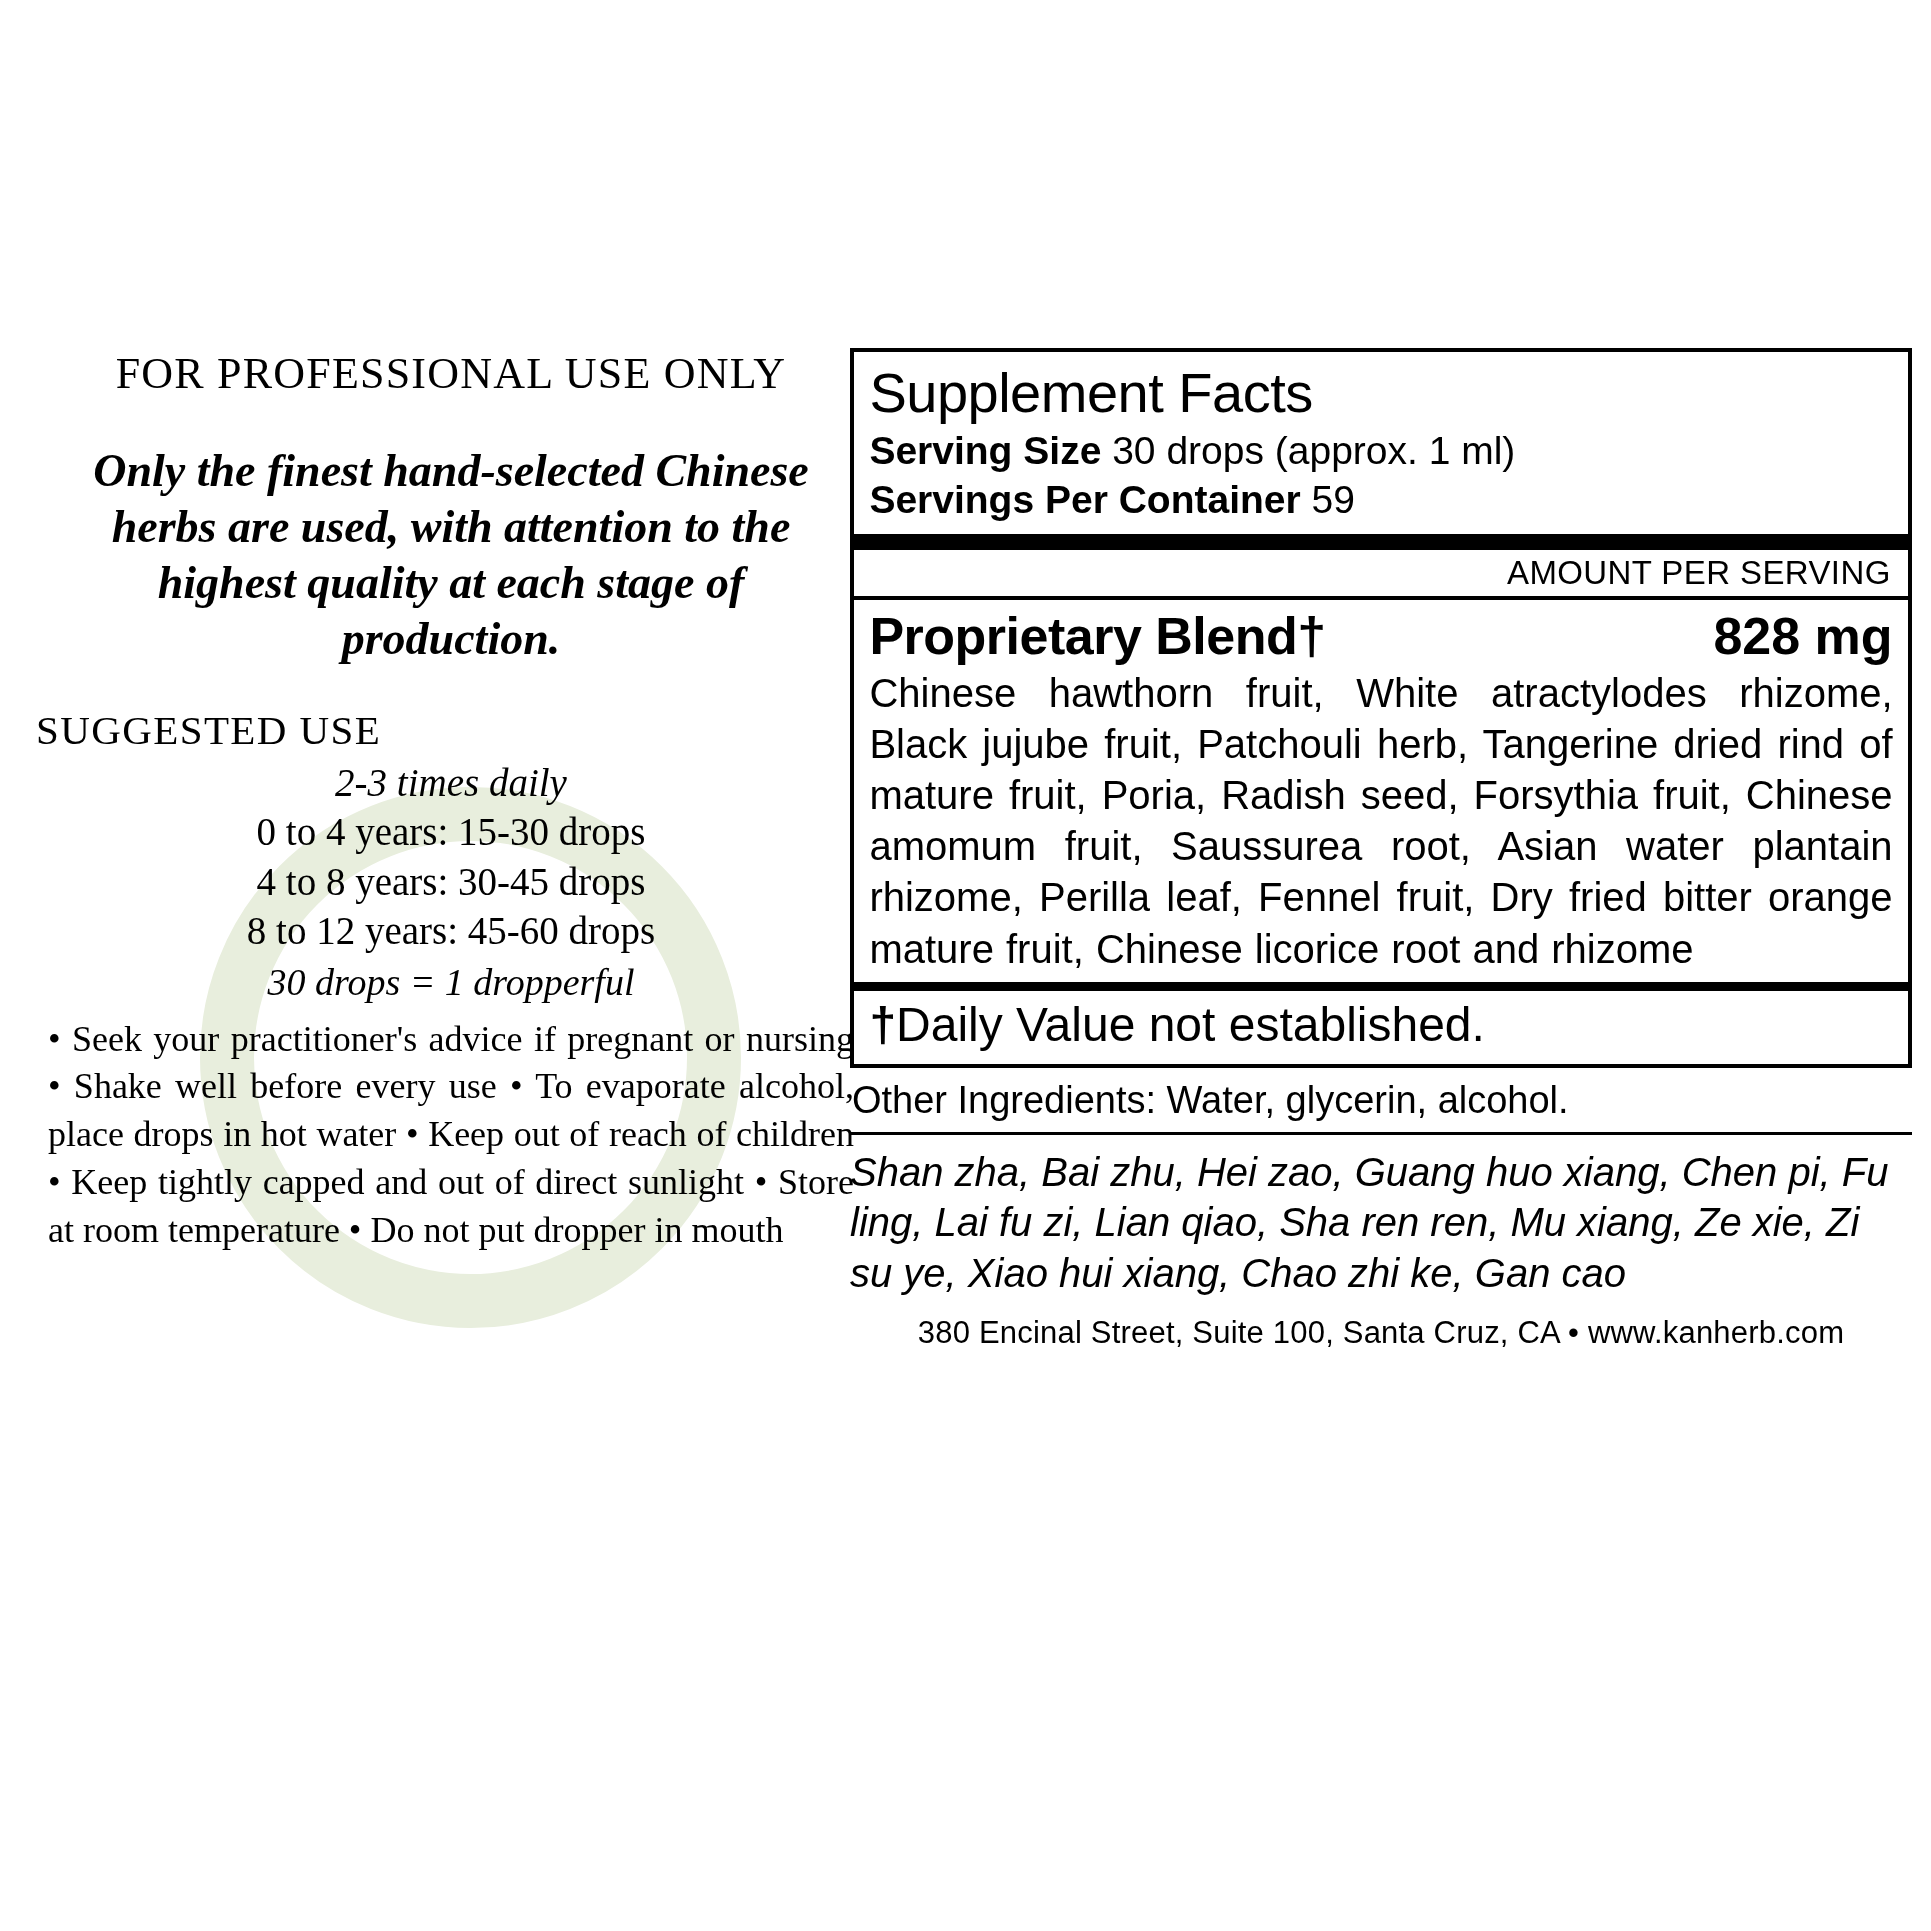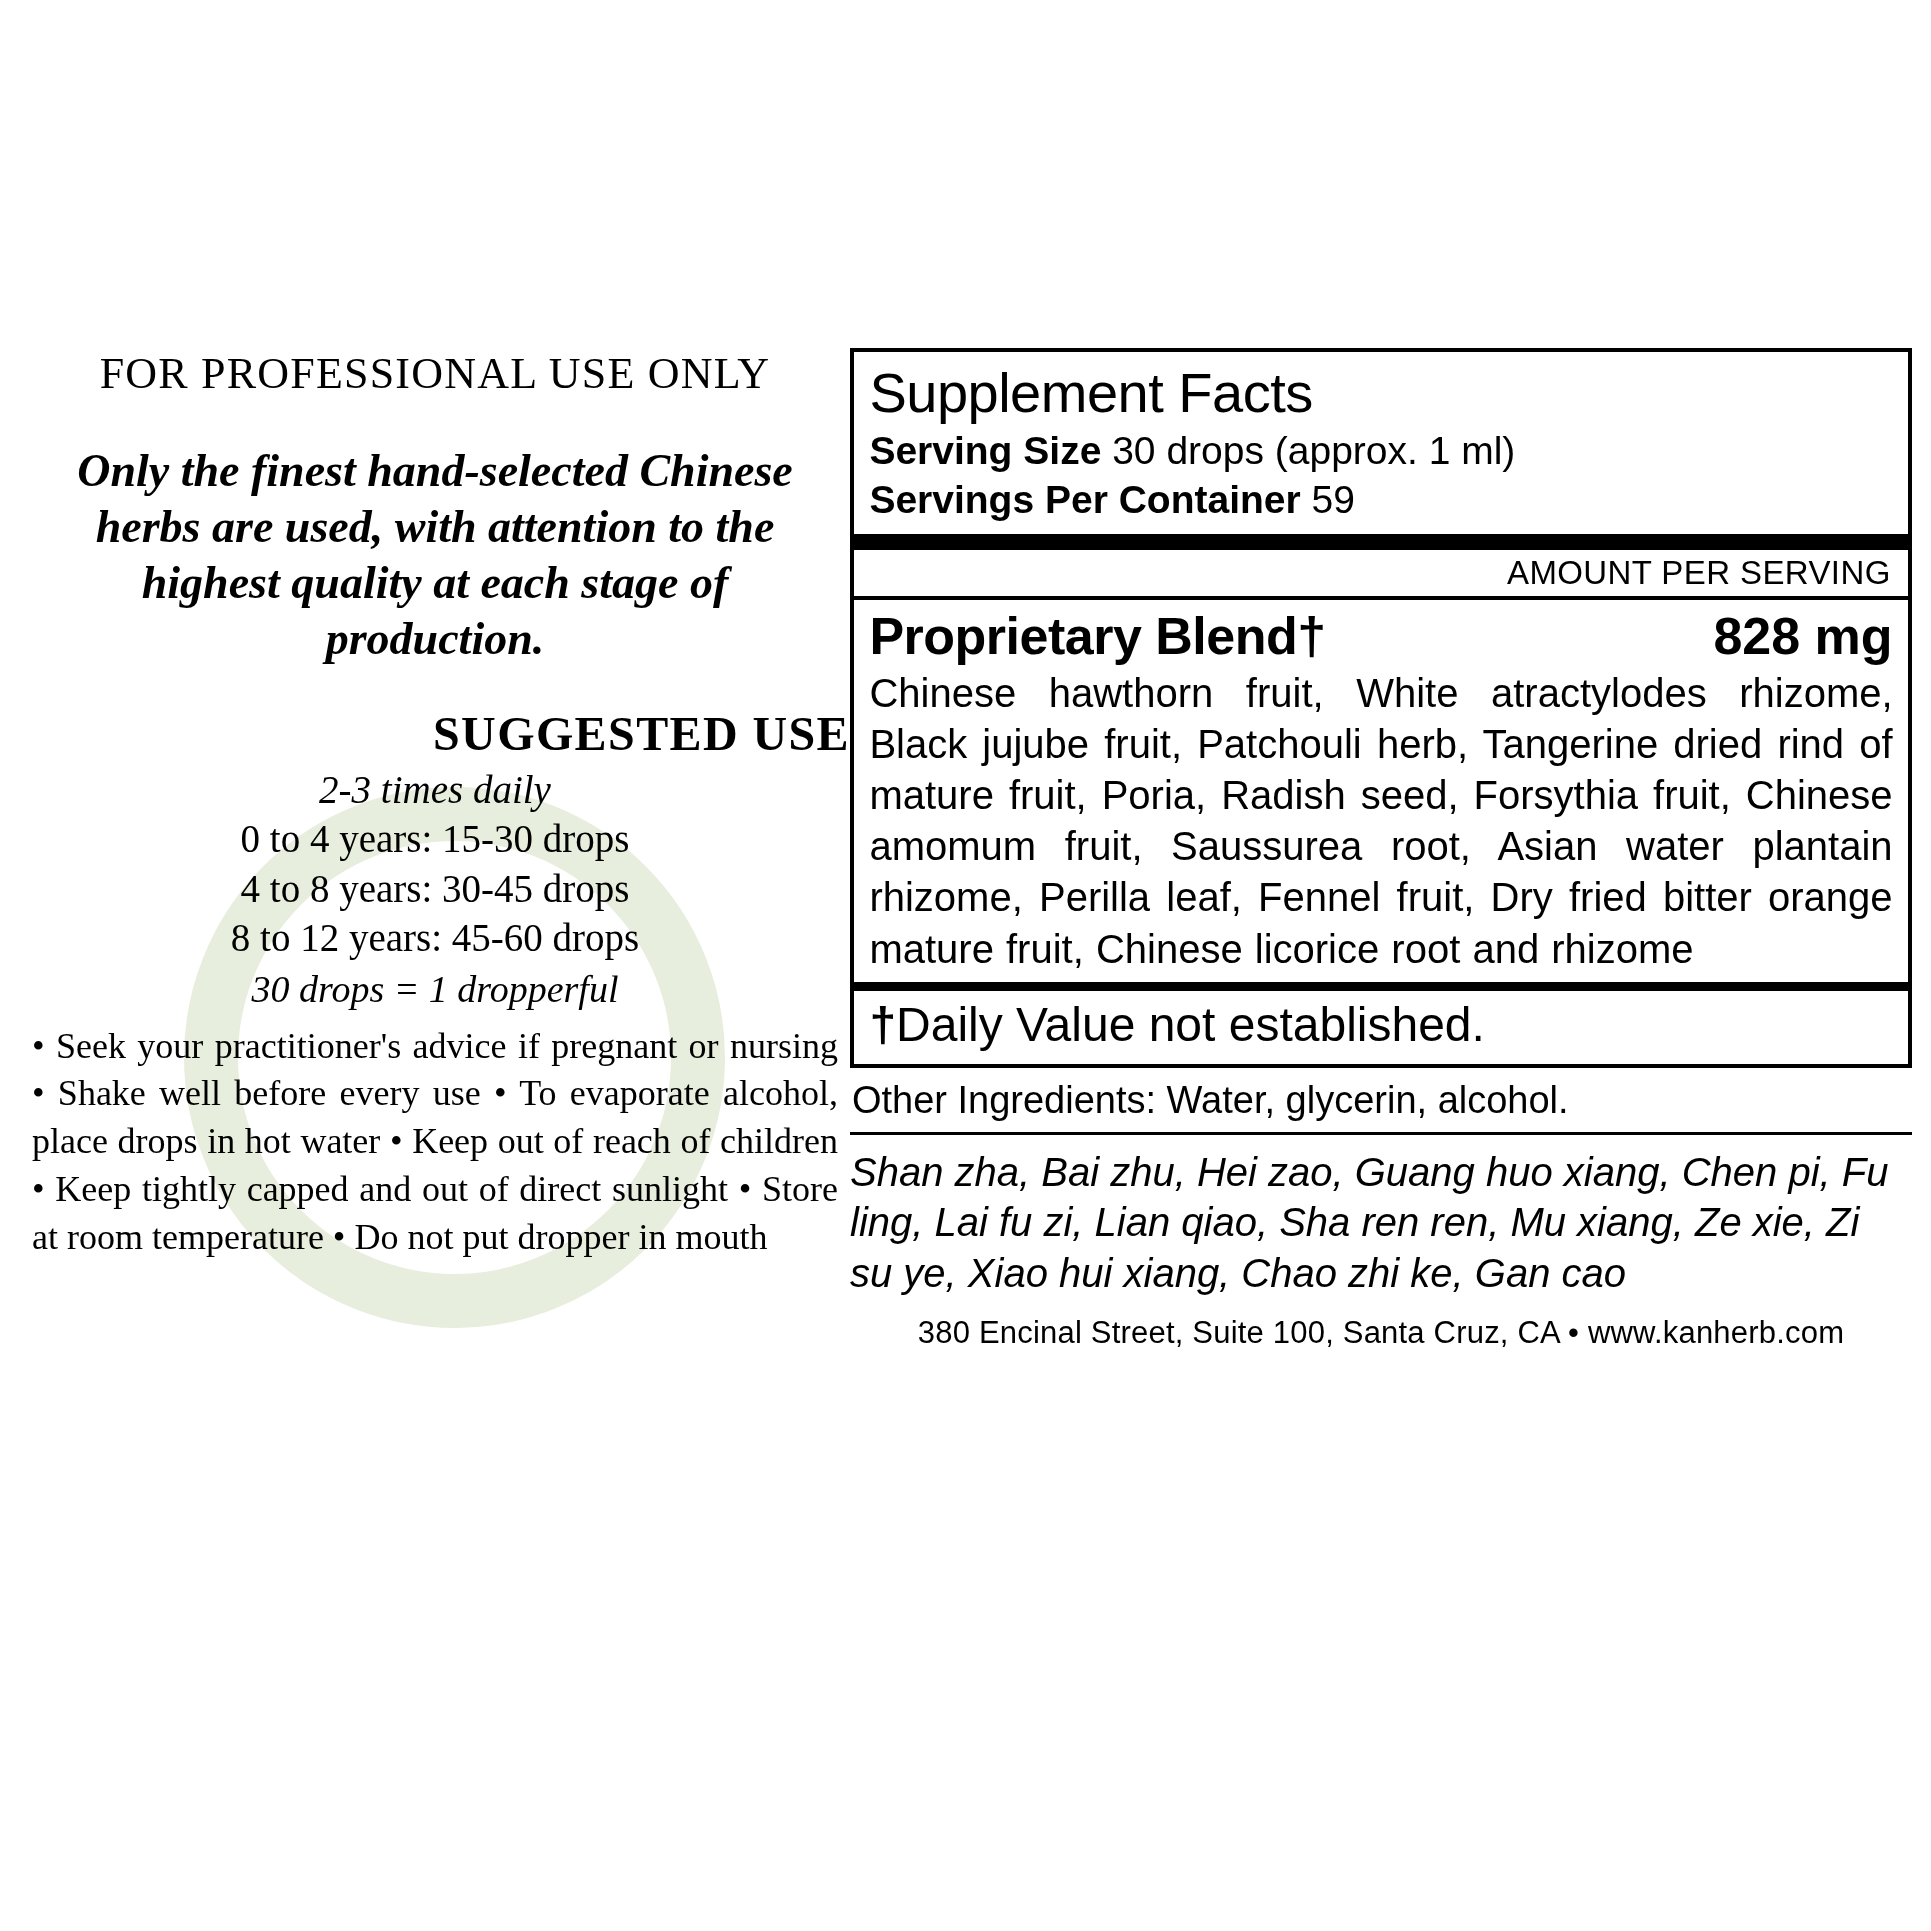--- a/index.html
+++ b/index.html
@@ -18,21 +18,21 @@
   .page {
     position: relative;
     width: 1931px;
     height: 1931px;
     background: #ffffff;
   }
 
   
   .left-panel {
     position: absolute;
-    left: 20px;
+    left: 36px;
     top: 348px;
     width: 830px;
   }
 
   .watermark {
     position: absolute;
     left: 164px;
     top: 439px;
     width: 541px;
     height: 541px;
@@ -62,24 +62,24 @@
     font-style: italic;
     font-weight: bold;
     font-size: 46px;
     line-height: 1.22;
     text-align: center;
     margin: 0 33px 39px 33px;
   }
 
   .suggested-title {
     font-family: "Liberation Serif", serif;
-    font-weight: bold;
-    font-size: 48px;
+    font-weight: normal;
+    font-size: 41px;
     letter-spacing: 1.4px;
-    text-align: right;
+    text-align: left;
     margin: 0 0 5.8px 0;
   }
 
   .times-daily {
     font-family: "Liberation Serif", serif;
     font-style: italic;
     font-size: 39px;
     text-align: center;
     margin: 0 0 1.9px 0;
   }

